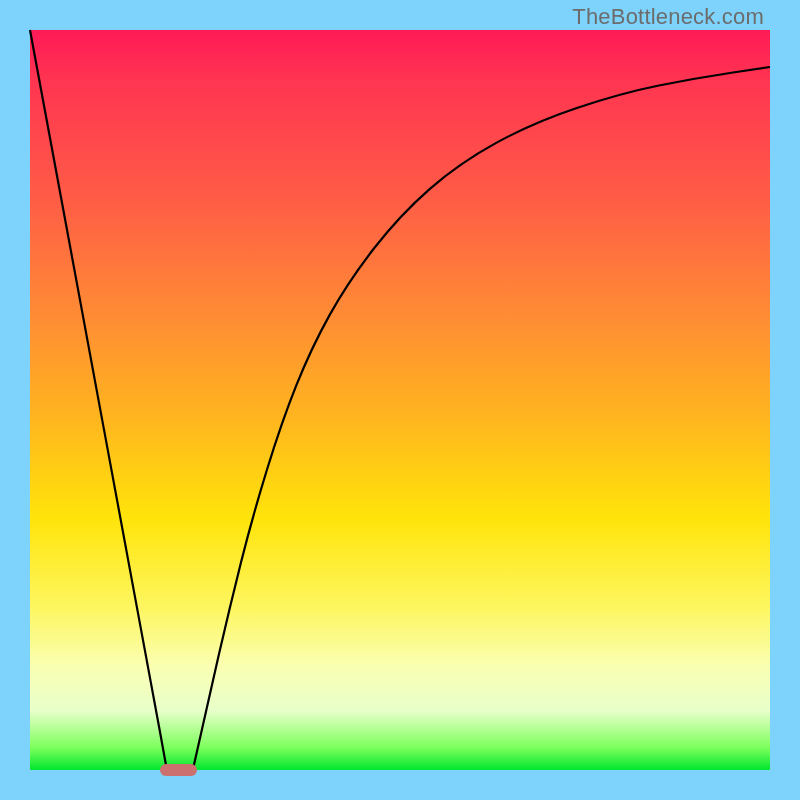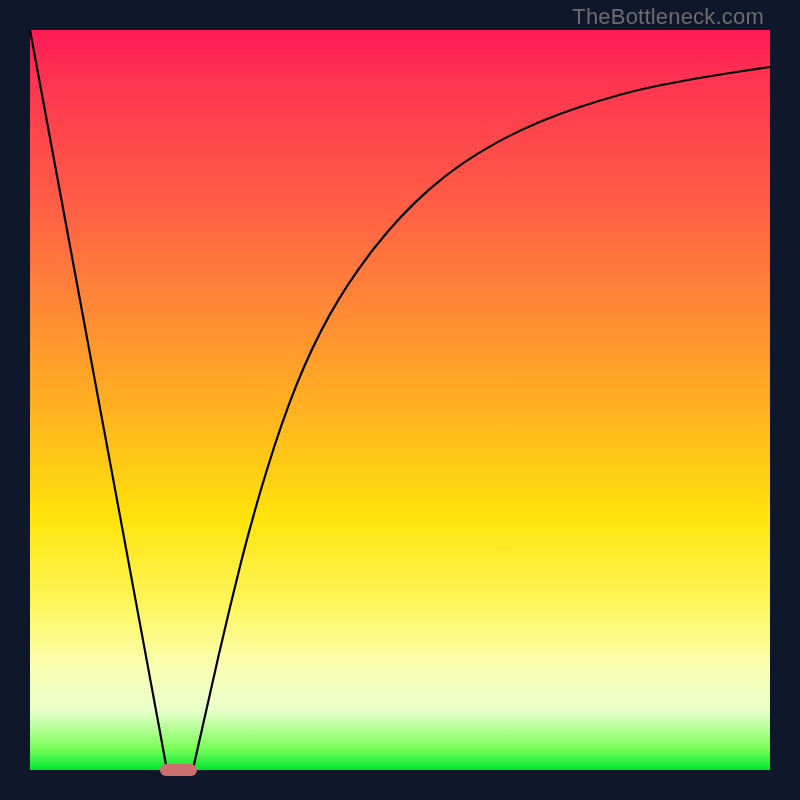--- a/index.html
+++ b/index.html
@@ -8,21 +8,21 @@
     width: 800px;
     height: 800px;
     overflow: hidden;
     background: #000;
     font-family: Arial, Helvetica, sans-serif;
   }
   .frame {
     position: relative;
     width: 800px;
     height: 800px;
-    background: #0f172a;
+    background: #7dd3fc;
   }
   .plot-area {
     position: absolute;
     left: 30px;
     top: 30px;
     width: 740px;
     height: 740px;
     
     background: linear-gradient(to bottom,
       #ff1a56 0%,

